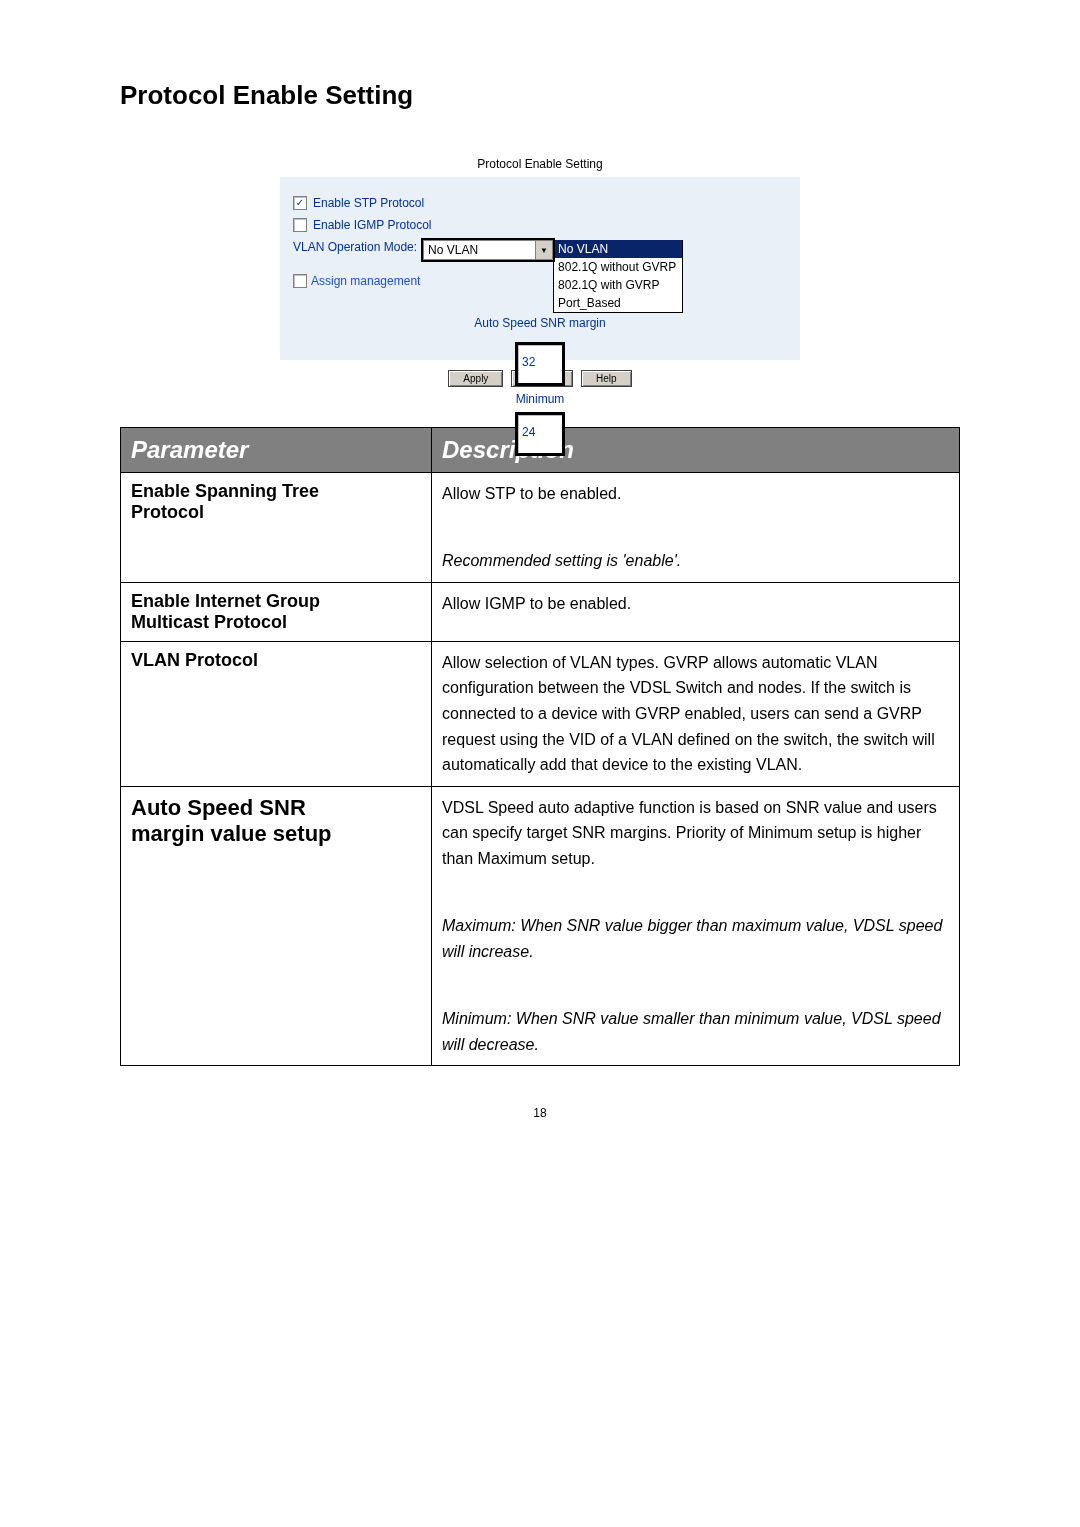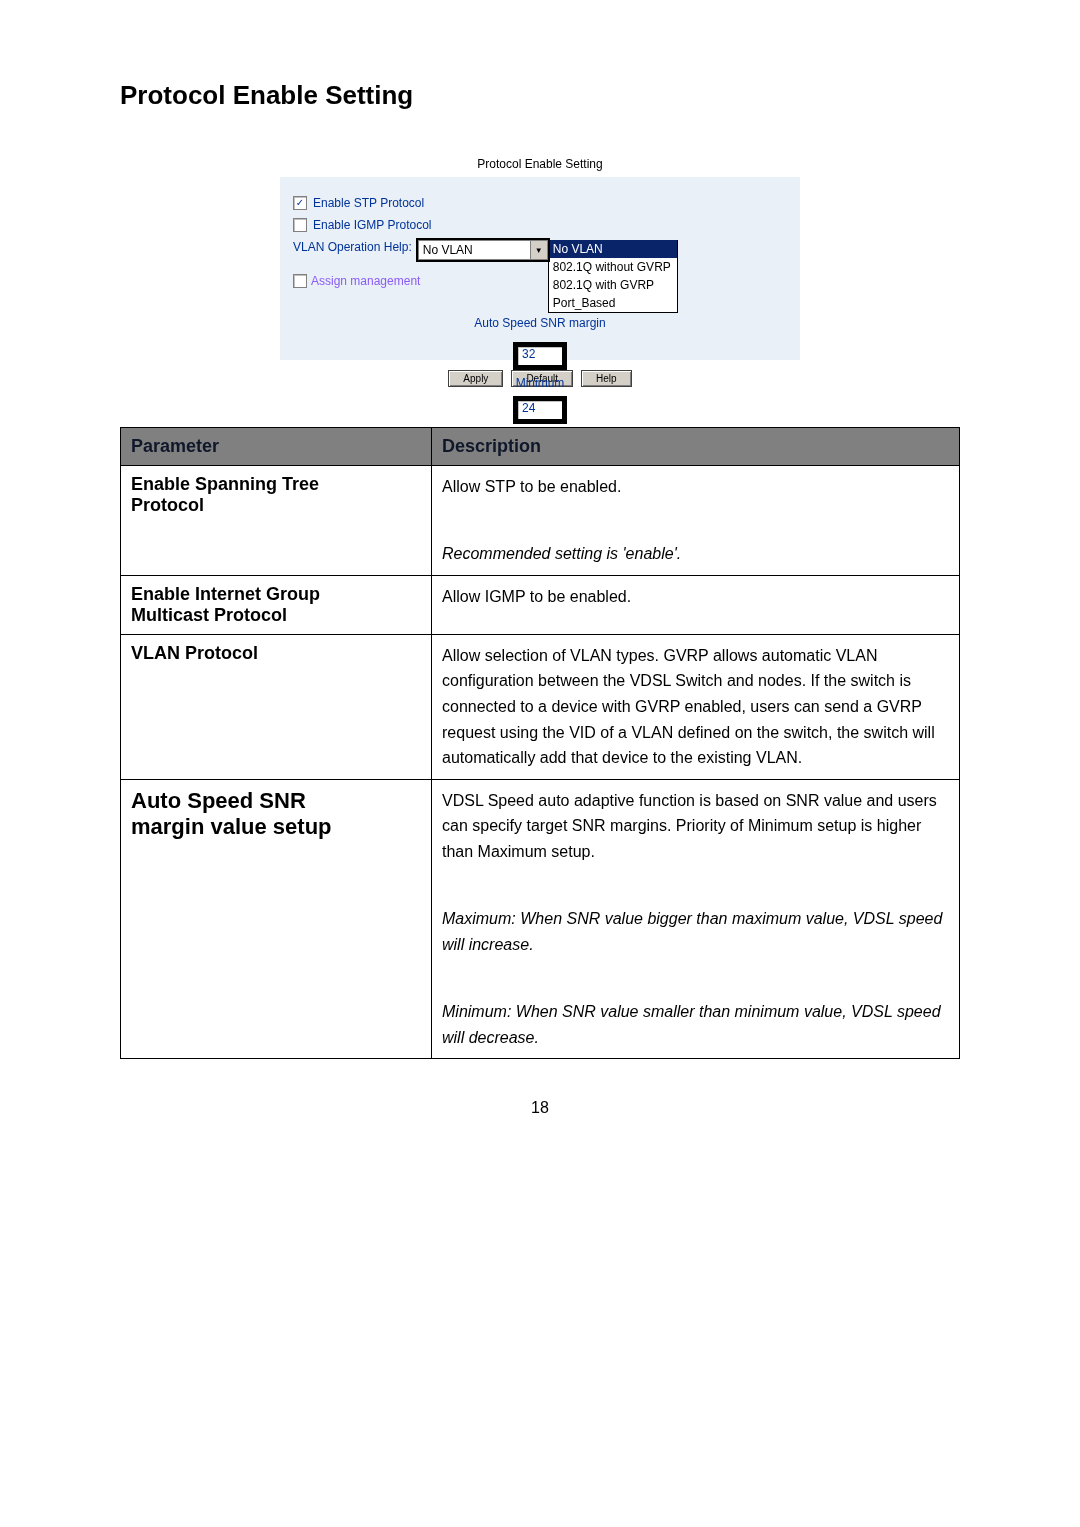--- a/index.html
+++ b/index.html
@@ -95,23 +95,23 @@
     padding: 2px 4px;
     color: #000;
   }
   .ss-dropdown-item.selected {
     background: #0a246a;
     color: #fff;
   }
   .ss-input {
     width: 36px;
     height: 18px;
-    border: 5px solid #000000;
+    border: 3px solid #000000;
     background: #fff;
-    padding: 0 4px;
+    padding: 10px 4px;
     box-shadow: inset 1px 1px 0 #c0c0c0;
   }
   .ss-buttons {
     display: flex;
     justify-content: center;
     gap: 8px;
     margin-top: 10px;
   }
   .win-btn {
     font-family: Tahoma, Arial, sans-serif;
@@ -128,51 +128,52 @@
     font-size: 16px;
   }
   table.param-table th, table.param-table td {
     border: 1px solid #000;
     padding: 8px 10px;
     vertical-align: top;
     text-align: left;
   }
   table.param-table thead th {
     background: #808080;
-    color: #0f172a;
+    color: #ffffff;
     font-weight: bold;
-    font-size: 18px;
+    font-size: 24px;
+    font-style: italic;
   }
   .label-cell {
     width: 290px;
     font-weight: bold;
     font-size: 18px;
   }
   .label-big {
     font-size: 22px;
     font-weight: bold;
   }
   .desc-cell p {
     margin: 0 0 8px 0;
     line-height: 1.6;
   }
   .desc-cell p:last-child {
     margin-bottom: 0;
   }
   .italic { font-style: italic; }
   .page-num {
     text-align: center;
-    font-size: 16px;
+    font-size: 12px;
     margin-top: 40px;
   }
   .vlan-row { flex-wrap: nowrap; }
   .assign-row {
     display: flex;
     align-items: center;
-    color: #8b5cf6;
+    color: #1d4ed8;
     gap: 4px;
   }
   .overlay-stack {
     position: relative;
   }
   .behind-row {
     display:flex;
     align-items:center;
     gap:6px;
     color:#003399;
@@ -197,21 +198,21 @@
           <span>Enable STP Protocol</span>
         </div>
 
         <div class="ss-row">
           <span class="ss-checkbox"></span>
           <span>Enable IGMP Protocol</span>
         </div>
 
         <div class="overlay-stack">
           <div class="ss-row vlan-row" style="align-items:flex-start;">
-            <span>VLAN Operation Help:</span>
+            <span>VLAN Operation Mode:</span>
             <div style="display:flex;flex-direction:row;">
               <div class="ss-select">
                 <div class="ss-select-top">
                   <div class="ss-select-value">No VLAN</div>
                   <div class="ss-select-arrow">▼</div>
                 </div>
               </div>
               <div class="ss-dropdown">
                 <div class="ss-dropdown-item selected">No VLAN</div>
                 <div class="ss-dropdown-item">802.1Q without GVRP</div>

